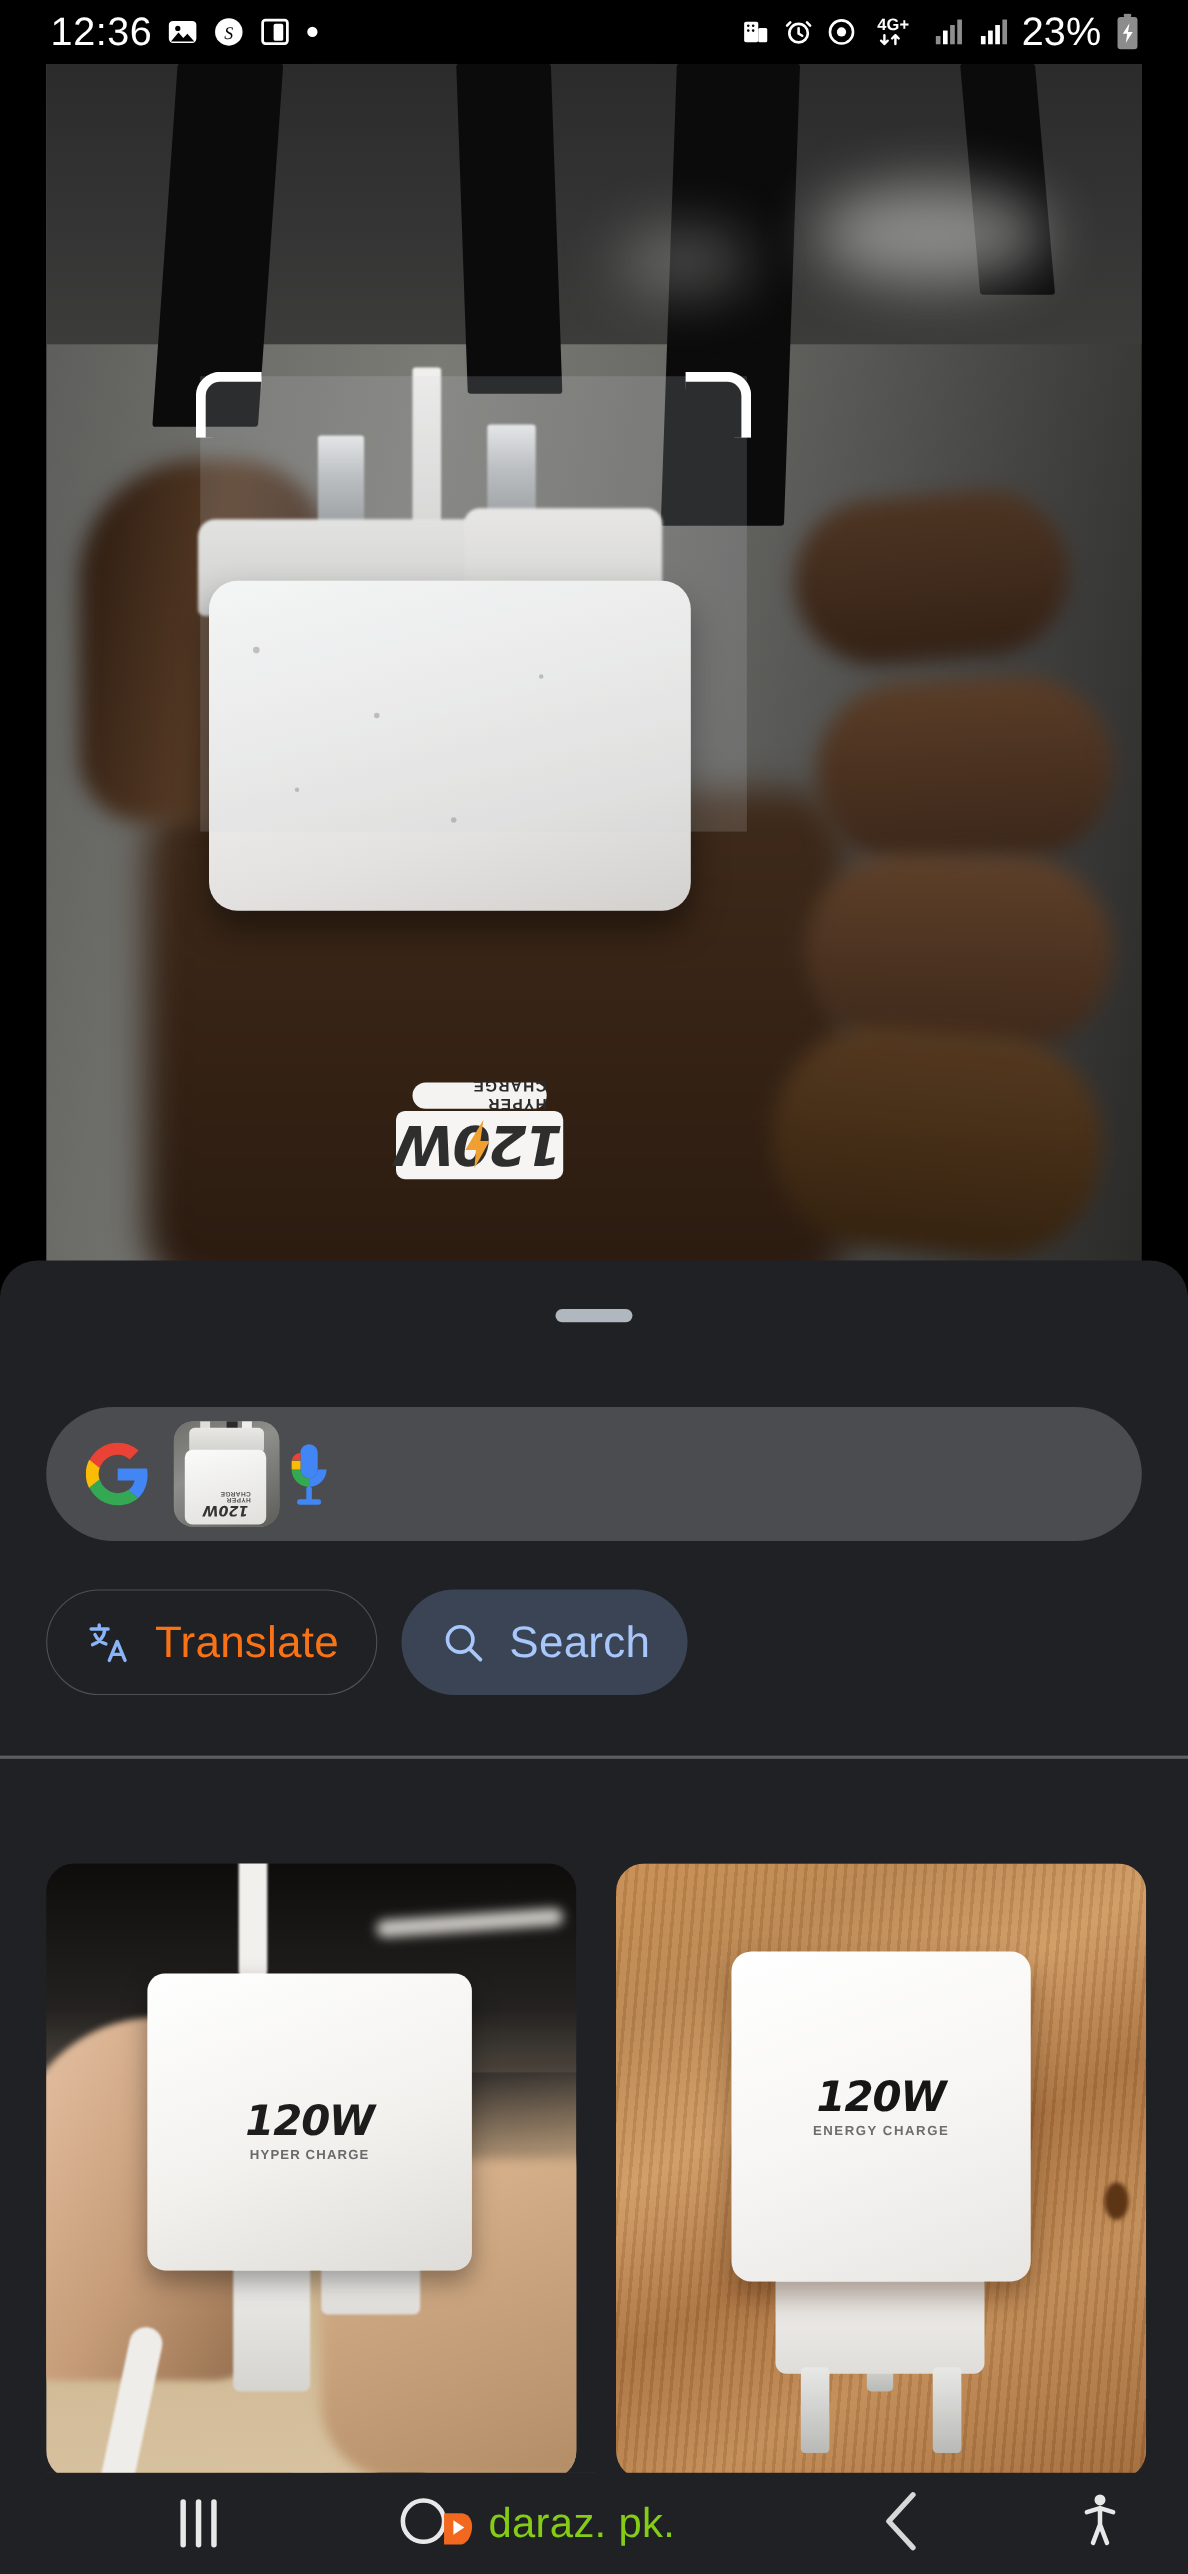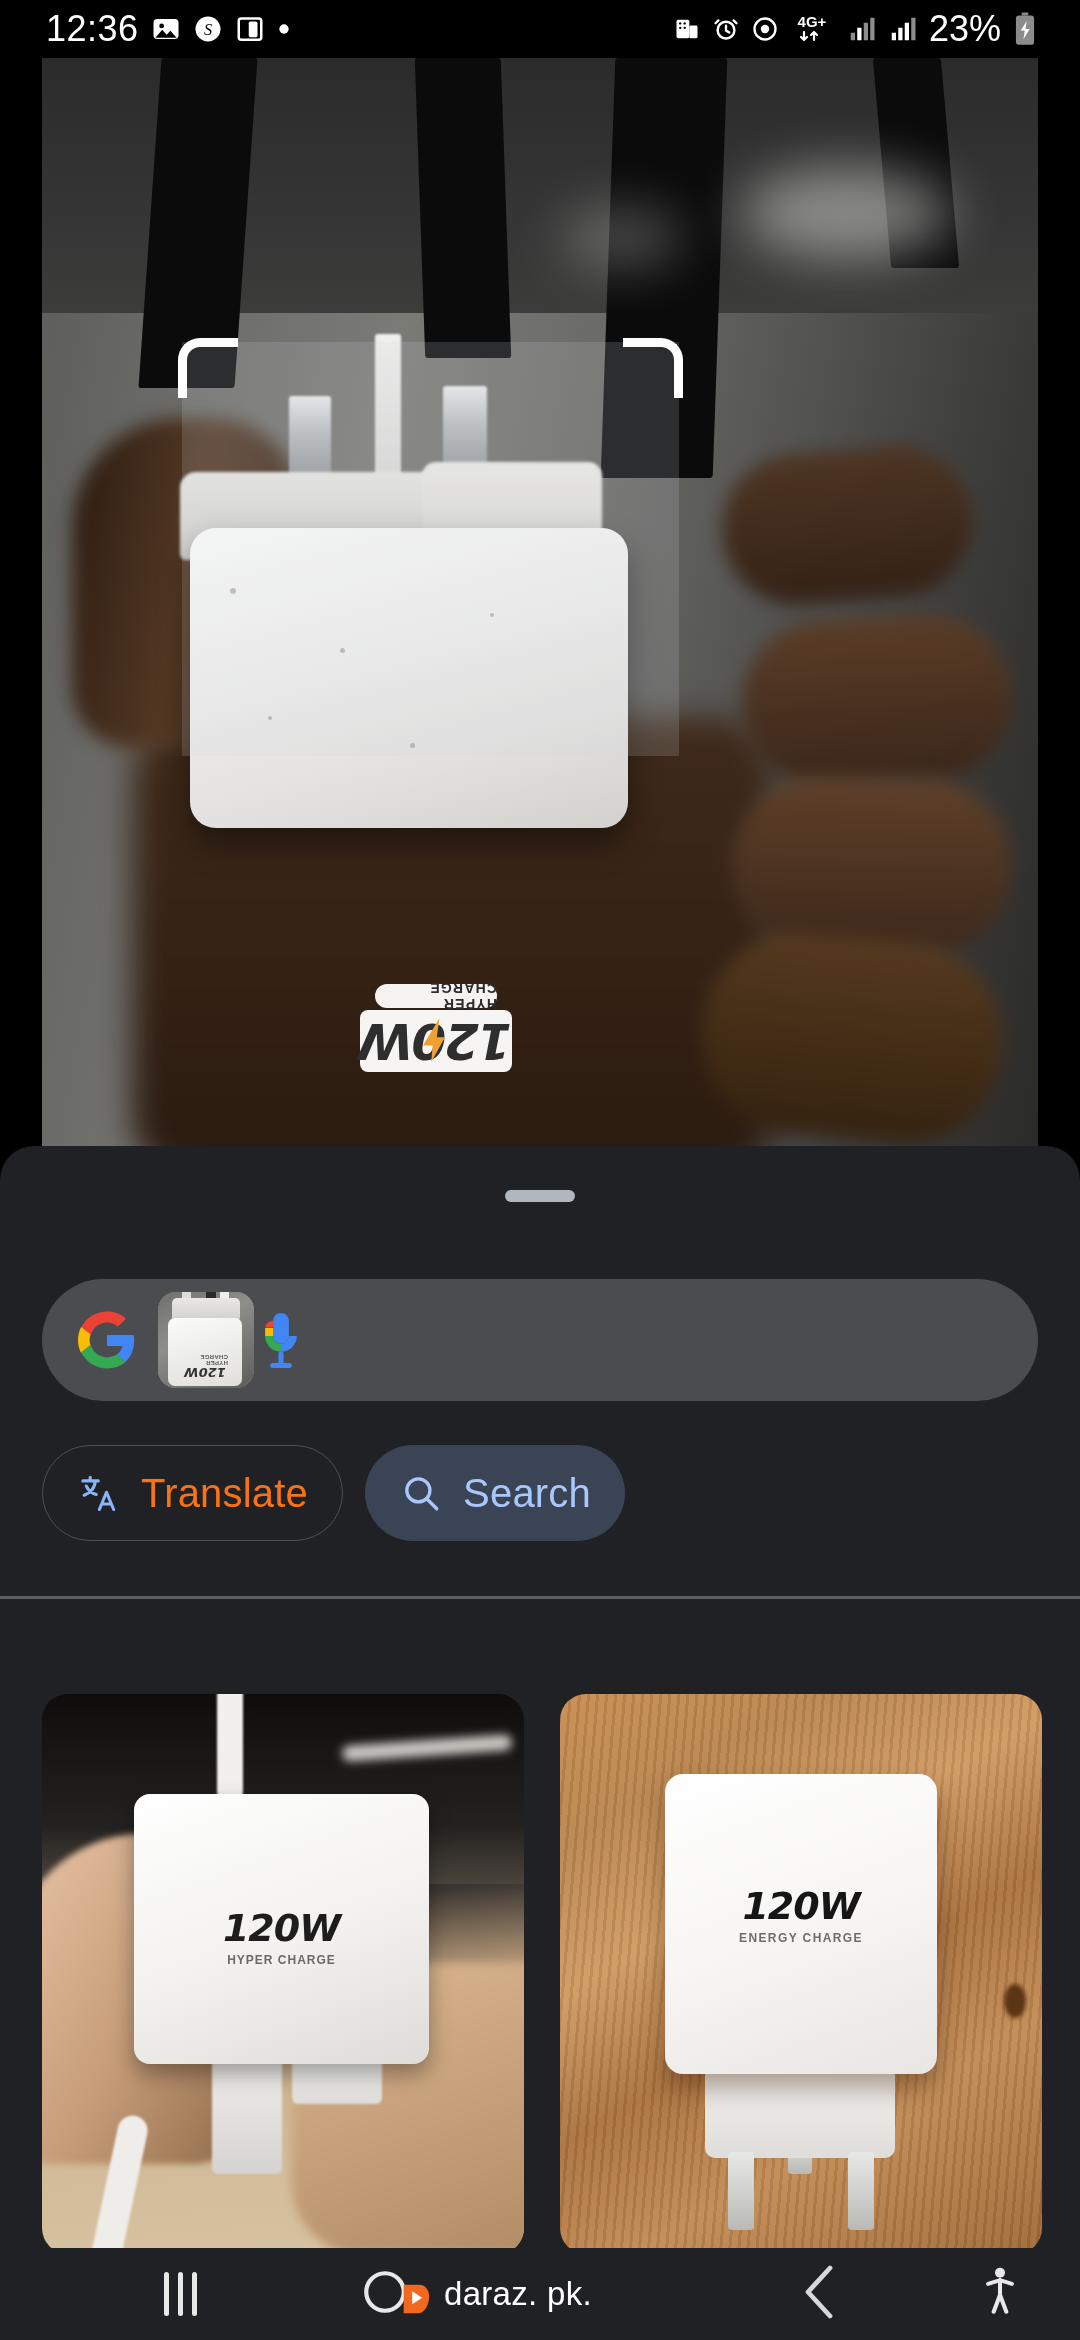--- a/index.html
+++ b/index.html
@@ -212,21 +212,21 @@
   #navbar { position:absolute; left:0; bottom:0; width:1080px; height:92px;
     background:#202124; z-index:60; display:flex; align-items:center; }
   #nav-recents { position:absolute; left:0; top:0; width:360px; height:92px;
     display:flex; align-items:center; justify-content:center; }
   #nav-center { position:absolute; left:360px; top:0; width:360px; height:92px;
     display:flex; align-items:center; }
   #nav-back { position:absolute; left:720px; top:0; width:200px; height:92px;
     display:flex; align-items:center; justify-content:center; }
   #nav-a11y { position:absolute; right:0; top:0; width:160px; height:92px;
     display:flex; align-items:center; justify-content:center; }
-  #daraz-label { font-size:33px; color:#ffffff; margin-left:14px; letter-spacing:0.3px; }
+  #daraz-label { font-size:38px; color:#84cc16; margin-left:14px; letter-spacing:0.3px; }
   .nav-bars { display:flex; gap:9px; }
   .nav-bars i { display:block; width:5px; height:44px; background:#e8e8e8; border-radius:3px; }
 
   
   #nav-bleed { position:absolute; left:42px; bottom:0; width:500px; height:92px;
     overflow:hidden; z-index:55; }
   .nb-img { position:absolute; inset:0;
     background:linear-gradient(160deg,#d8c3a1,#c2a581 40%,#a98c68); }
   .nb-cable { position:absolute; left:218px; top:-50px; width:30px; height:170px;
     background:#f0eeea; border-radius:15px; transform:rotate(10deg); filter:blur(1.5px); }

